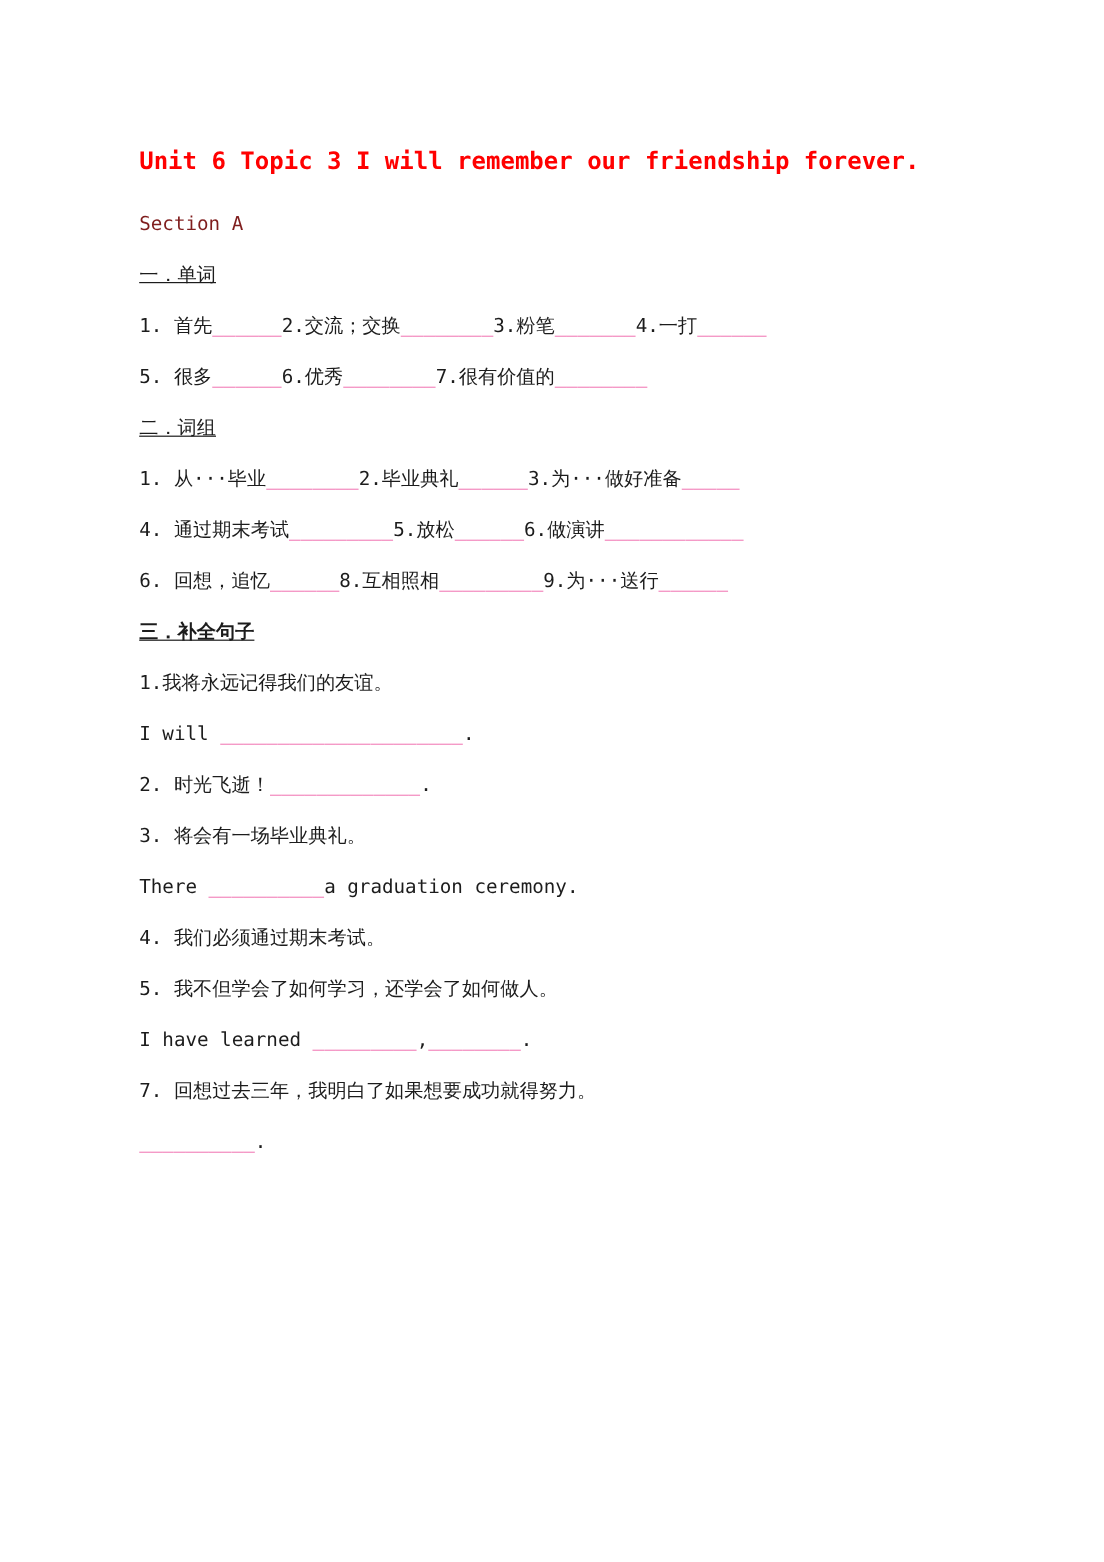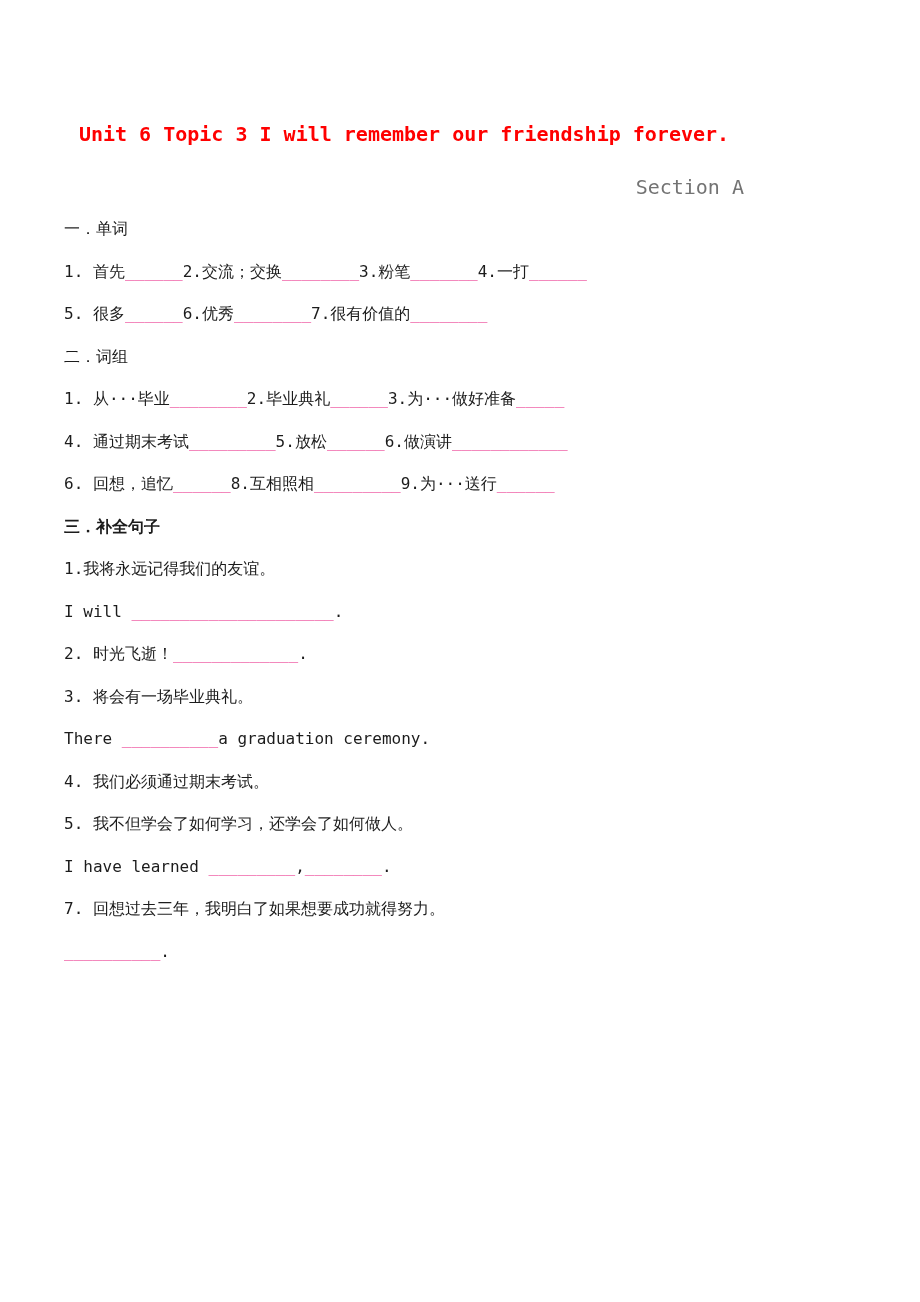--- a/index.html
+++ b/index.html
@@ -11,47 +11,47 @@
     width: 920px;
     height: 1302px;
     overflow: hidden;
     font-family: "DejaVu Sans Mono", "DejaVu Sans", sans-serif;
     color: #1c1c1c;
   }
   .page {
     box-sizing: border-box;
     width: 880px;
     height: 1302px;
-    padding: 121px 136px 0 64px;
+    padding: 121px 136px 0 116px;
     background: #ffffff;
   }
   .doc-title {
     margin: 0 0 30px 0;
     font-size: 20px;
     line-height: 26px;
     font-weight: bold;
     text-align: center;
     color: #ff0000;
     white-space: nowrap;
   }
   .subtitle {
     margin: 0 0 22px 0;
-    font-size: 20px;
+    font-size: 16px;
     line-height: 20px;
-    text-align: right;
-    color: #737373;
+    text-align: left;
+    color: #7f1d1d;
   }
   section { margin: 0; padding: 0; }
   .doc-line {
     margin: 0 0 22.5px 0;
     font-size: 16px;
     line-height: 20px;
     white-space: normal;
   }
-  .heading { font-weight: normal; }
+  .heading { font-weight: normal; text-decoration: underline; }
   .heading.bold { font-weight: bold; }
   .tight {
     letter-spacing: -1.3px;
     white-space: nowrap;
   }
   .blank { color: #ec4899; }
 </style>
 </head>
 <body>
 

